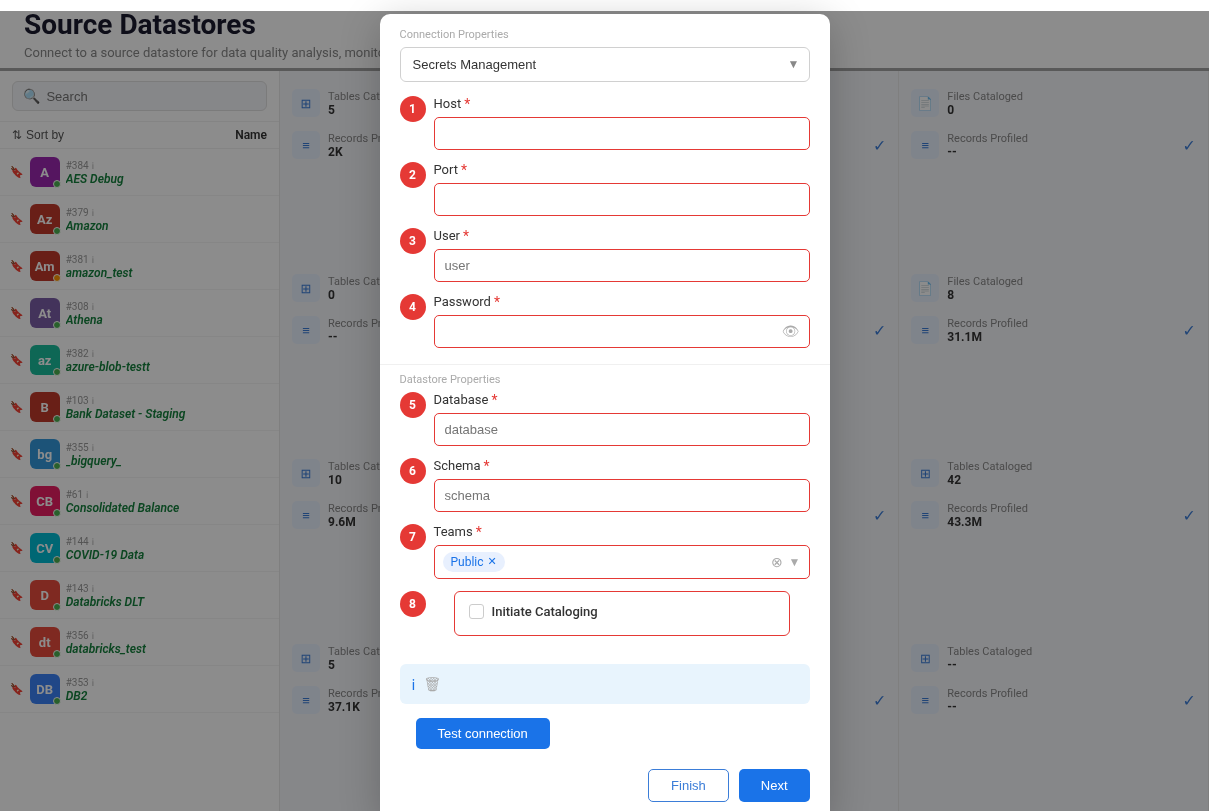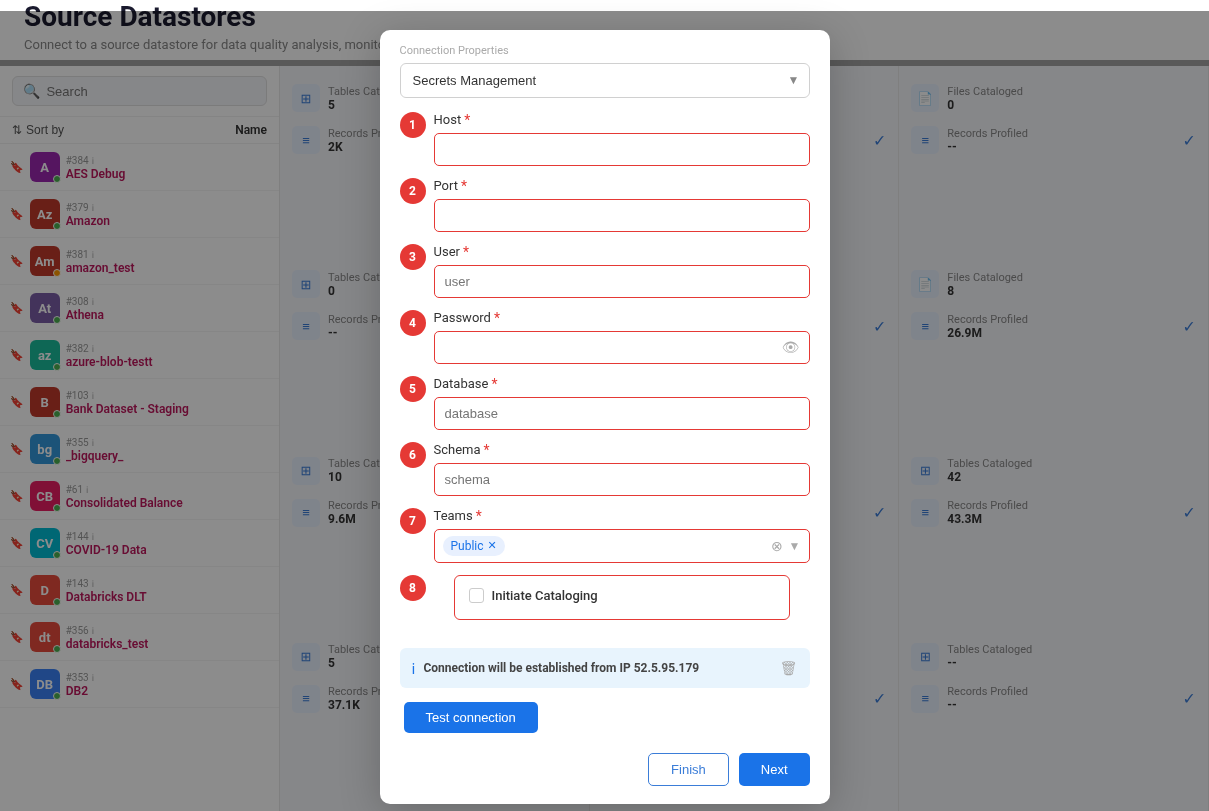--- a/index.html
+++ b/index.html
@@ -1,21 +1,21 @@
 <!DOCTYPE html>
 <html><head>
   <meta charset="utf-8">
   <style>
     * { box-sizing: border-box; margin: 0; padding: 0; }
     body { font-family: -apple-system, BlinkMacSystemFont, 'Segoe UI', Roboto, sans-serif; background: #f5f6fa; overflow: hidden; }
 
     .page-wrapper { width: 1209px; height: 811px; position: relative; overflow: hidden; display: flex; flex-direction: column; }
 
     
-    .page-header { padding: 0 24px 8px; background: #fff; border-bottom: 6px solid #a3a3a3; }
+    .page-header { padding: 8px 24px 8px; background: #fff; border-bottom: 3px solid #a3a3a3; }
     .page-title { font-size: 28px; font-weight: 700; color: #1a1a2e; margin-bottom: 4px; }
     .page-subtitle { font-size: 13px; color: #888; }
 
     
     .main-content { display: flex; flex: 1; overflow: hidden; }
 
     
     .sidebar { width: 280px; background: #fff; border-right: 1px solid #e8e8e8; display: flex; flex-direction: column; overflow: hidden; }
 
     .search-bar { padding: 10px 12px; border-bottom: 1px solid #f0f0f0; }
@@ -28,21 +28,21 @@
 
     .ds-list { overflow-y: auto; flex: 1; }
     .ds-item { display: flex; align-items: center; padding: 8px 10px; border-bottom: 1px solid #f5f5f5; gap: 6px; cursor: pointer; position: relative; }
     .bookmark-icon { color: #ccc; font-size: 11px; min-width: 12px; }
     .ds-avatar { width: 30px; height: 30px; border-radius: 6px; display: flex; align-items: center; justify-content: center; font-size: 13px; font-weight: 700; color: #fff; flex-shrink: 0; position: relative; }
     .ds-status-dot { width: 8px; height: 8px; border-radius: 50%; position: absolute; bottom: -1px; right: -1px; border: 1px solid #fff; }
     .dot-green { background: #4caf50; }
     .dot-orange { background: #ff9800; }
     .ds-info { flex: 1; min-width: 0; }
     .ds-id { font-size: 10px; color: #999; display: flex; align-items: center; gap: 3px; }
-    .ds-name { font-size: 12px; font-weight: 600; color: #be185d; white-space: nowrap; overflow: hidden; text-overflow: ellipsis; }
+    .ds-name { font-size: 12px; font-weight: 600; color: #15803d; white-space: nowrap; overflow: hidden; text-overflow: ellipsis; font-style: italic; }
     .info-icon { color: #aaa; font-size: 9px; }
 
     
     .right-panel { flex: 1; background: #f5f6fa; overflow: hidden; display: grid; grid-template-columns: repeat(3, 1fr); }
     .stat-col { padding: 18px 12px; border-right: 1px solid #e8e8e8; display: flex; flex-direction: column; gap: 14px; }
     .stat-item { display: flex; align-items: center; gap: 8px; }
     .stat-icon { width: 28px; height: 28px; border-radius: 5px; background: #e8f0fe; display: flex; align-items: center; justify-content: center; color: #3b7dd8; font-size: 14px; }
     .stat-text { font-size: 11px; color: #888; }
     .stat-val { font-size: 12px; font-weight: 700; color: #333; }
     .check-icon { color: #3b7dd8; font-size: 16px; margin-left: auto; }
@@ -380,21 +380,21 @@
         <div class="stat-text">Files Cataloged</div>
         <div class="stat-val">8</div>
       </div>
     </div>
     <div class="stat-item">
       <div class="stat-icon">
               <span style="font-size:13px;">≡</span>
             </div>
       <div>
         <div class="stat-text">Records Profiled</div>
-        <div class="stat-val">26.9M</div>
+        <div class="stat-val">31.1M</div>
       </div>
       <span class="check-icon">✓</span>
     </div>
   </div>
         <div class="stat-col">
     <div class="stat-item">
       <div class="stat-icon">
               <span style="font-size:13px;">⊞</span>
             </div>
       <div>
@@ -573,20 +573,21 @@
             <span>Password</span>
             <span class="required-dot">*</span>
           </div>
           <div class="input-wrap">
             <input class="form-input with-icon" type="password" value="" style="">
             <span class="eye-icon">👁</span>
           </div>
         </div>
       </div>
 
+      <div class="section-divider-label">Datastore Properties</div>
 
       <div style="display:flex;align-items:flex-start;gap:8px;padding:0 20px 12px;">
         <div class="step-badge">5</div>
         <div style="flex:1;">
           <div class="form-label">
             <span>Database</span>
             <span class="required-dot">*</span>
           </div>
           <input class="form-input input-faint" type="text" placeholder="database" style="">
         </div>
@@ -628,27 +629,24 @@
             <div class="catalog-header">
               <div class="catalog-checkbox"></div>
               <span class="catalog-title">Initiate Cataloging</span>
             </div>
           </div>
         </div>
       </div>
 
       <div class="info-bar">
         <span class="info-bar-icon">ℹ</span>
-        <span class="info-bar-text">
-          <span>Connection will be established from IP </span><span style="font-weight:700;">52.5.95.179</span>
-        </span>
         <span class="info-bar-trash">🗑</span>
       </div>
 
-      <div style="padding: 0 24px 10px;">
+      <div style="padding: 0 36px 10px;">
         <button class="btn-next" style="background:#1a73e8;">Test connection</button>
       </div>
 
       <div class="modal-footer">
         <button class="btn-finish">Finish</button>
         <button class="btn-next">Next</button>
       </div>
     </div>
   </div>
 </div>

